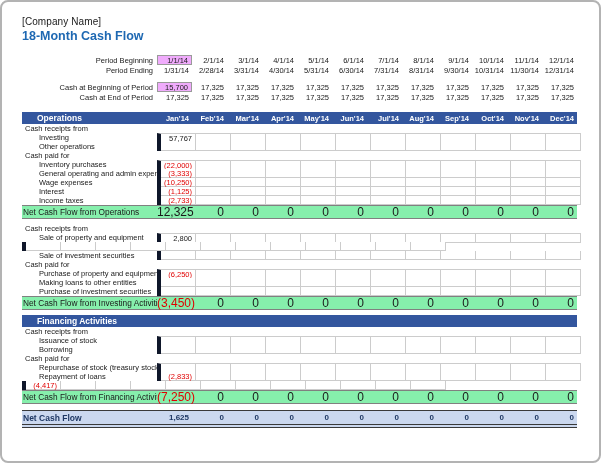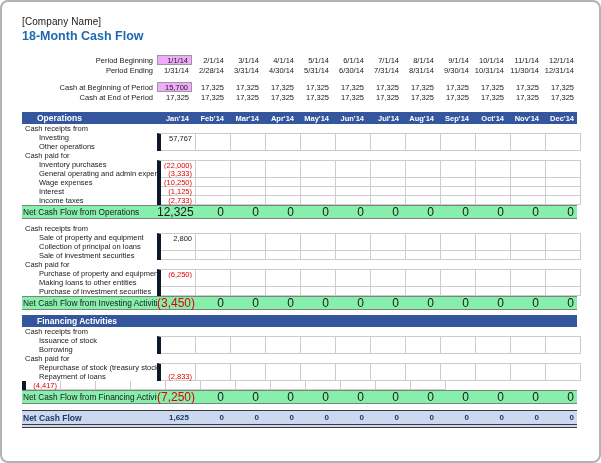--- a/index.html
+++ b/index.html
@@ -287,21 +287,20 @@
               <div class="mcol cell"></div>
               <div class="mcol cell"></div>
               <div class="mcol cell"></div>
               <div class="mcol cell"></div>
               <div class="mcol cell"></div>
               <div class="mcol cell"></div>
               <div class="mcol cell"></div>
             </div>
           </div>
           <div class="row grow">
-            <div class="lblcol item">Collection of principal on loans</div>
             <div class="cells">
               <div class="mcol cell"></div>
               <div class="mcol cell"></div>
               <div class="mcol cell"></div>
               <div class="mcol cell"></div>
               <div class="mcol cell"></div>
               <div class="mcol cell"></div>
               <div class="mcol cell"></div>
               <div class="mcol cell"></div>
               <div class="mcol cell"></div>

